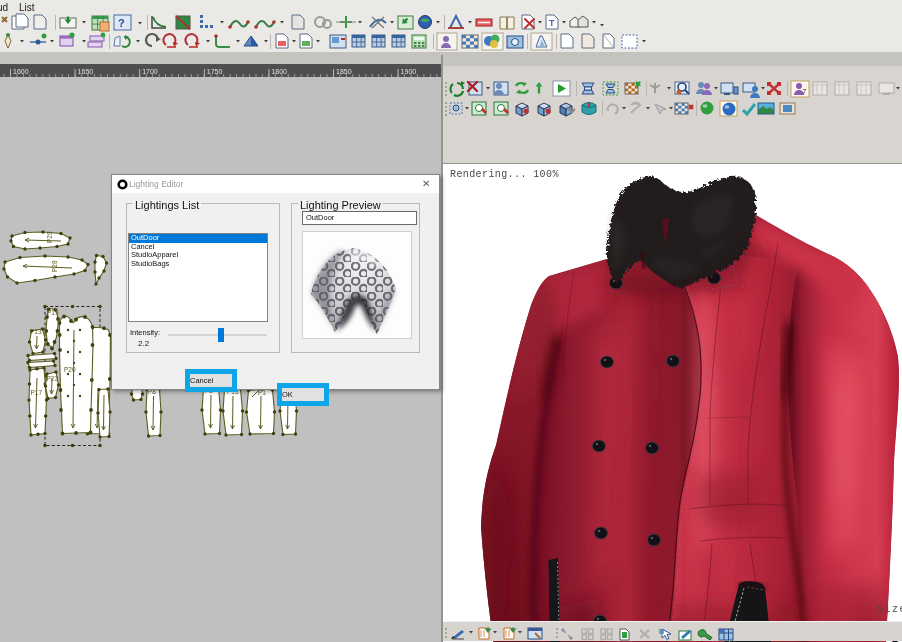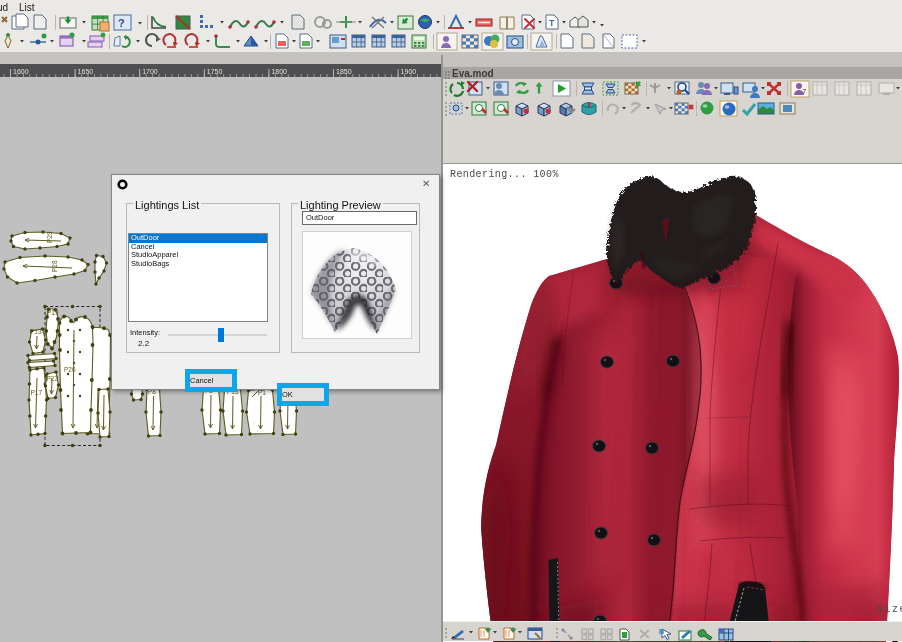--- a/index.html
+++ b/index.html
@@ -543,30 +543,20 @@
       <circle cx="296.5" cy="411" r="1.7" fill="#41410f"></circle>
       <circle cx="295.5" cy="434" r="1.7" fill="#41410f"></circle>
       <circle cx="283" cy="434.5" r="1.7" fill="#41410f"></circle>
       <circle cx="280" cy="411" r="1.7" fill="#41410f"></circle>
       <text x="283" y="394" font-size="6.5" fill="#5c5c20" font-family="Liberation Sans">P16</text>
       <path d="M288 396 L287.5 429" stroke="#5c5c20" stroke-width="1"></path>
       <path d="M287.5 429 l-1.9 -4.1 M287.5 429 l2.0 -4.0" stroke="#5c5c20" stroke-width="0.9" fill="none"></path>
     </svg></div>
 <div class="abs" id="vsep"></div>
 <div class="abs" id="rightpanel">
-  <div class="abs" id="evabar"><svg width="8" height="12">
-        <g fill="#8a8884">
-          <rect x="2" y="2" width="2" height="2"></rect>
-          <rect x="2" y="5" width="2" height="2"></rect>
-          <rect x="2" y="8" width="2" height="2"></rect>
-          <rect x="5" y="2" width="2" height="2"></rect>
-          <rect x="5" y="5" width="2" height="2"></rect>
-          <rect x="5" y="8" width="2" height="2"></rect>
-        </g>
-      </svg><b>Eva.mod</b></div>
   <div class="abs" id="rrow1"><svg width="459" height="21" viewBox="0 0 459 21">
         <rect x="2" y="3" width="2" height="2" fill="#a8a5a1"></rect>
         <rect x="2" y="7" width="2" height="2" fill="#a8a5a1"></rect>
         <rect x="2" y="11" width="2" height="2" fill="#a8a5a1"></rect>
         <rect x="2" y="15" width="2" height="2" fill="#a8a5a1"></rect>
         <g stroke="#1c7d2c" stroke-width="2.2" fill="none">
           <path d="M14 4 a6 6 0 0 1 6 6"></path>
           <path d="M20 12 a6 6 0 0 1 -9 4"></path>
           <path d="M9 14 a6 6 0 0 1 1 -9"></path>
         </g>
@@ -935,20 +925,23 @@
         <rect x="216" y="7" width="5" height="5" fill="#3a8ac0" opacity="0.7"></rect>
         <rect x="236" y="9" width="12" height="9" fill="#fff" stroke="#2a7a3a"></rect>
         <path d="M238 15 l8 -7 l2 2 l-8 7 z" fill="#2f7ab0"></path>
         <path d="M258 8 a3.5 3.5 0 1 0 3 6 l6 4 l2 -2.5 l-6 -4 a3.5 3.5 0 0 0 -5 -3.5" fill="#3a9a4a" stroke="#1a6a2a"></path>
         <rect x="276" y="7" width="14" height="11" fill="#9ac0e4" stroke="#2a4a80"></rect>
         <path d="M276 11 h14 M281 7 v11 M285.5 7 v11" stroke="#2a4a80"></path>
         <rect x="276" y="7" width="5" height="4" fill="#4a6ab8"></rect>
       </svg></div>
 </div>
 <div class="abs" id="dialog">
+  <div class="abs" id="dtitle">
+      <div class="t">Lighting Editor</div>
+    </div>
   <svg class="abs" style="left:5px;top:4px" width="11" height="11" viewBox="0 0 11 11">
     <circle cx="5.5" cy="5.5" r="3.8" fill="none" stroke="#000" stroke-width="2.6"></circle>
   </svg>
   <div class="abs" id="dclose">✕</div>
   <div class="group" style="left:14px;top:28px;width:152px;height:148px">
       <div class="glabel">Lightings List</div>
     </div>
   <div class="group" style="left:179px;top:28px;width:127px;height:148px">
       <div class="glabel">Lighting Preview</div>
     </div>

